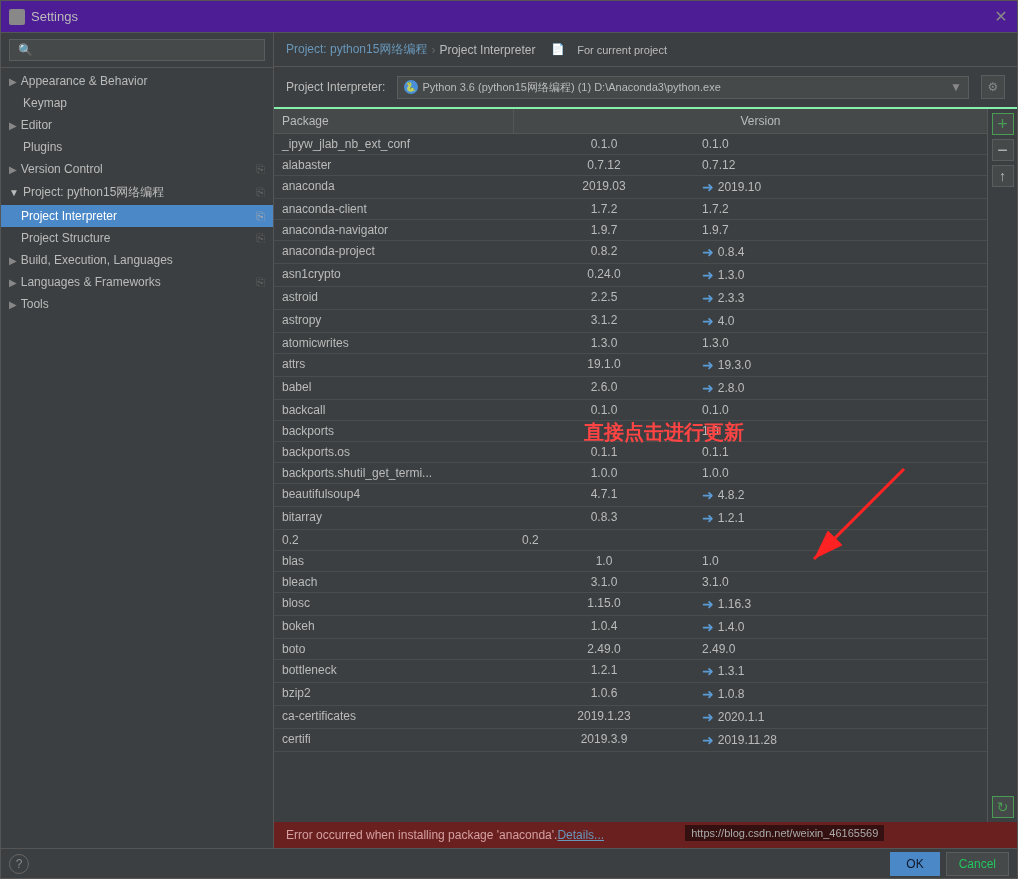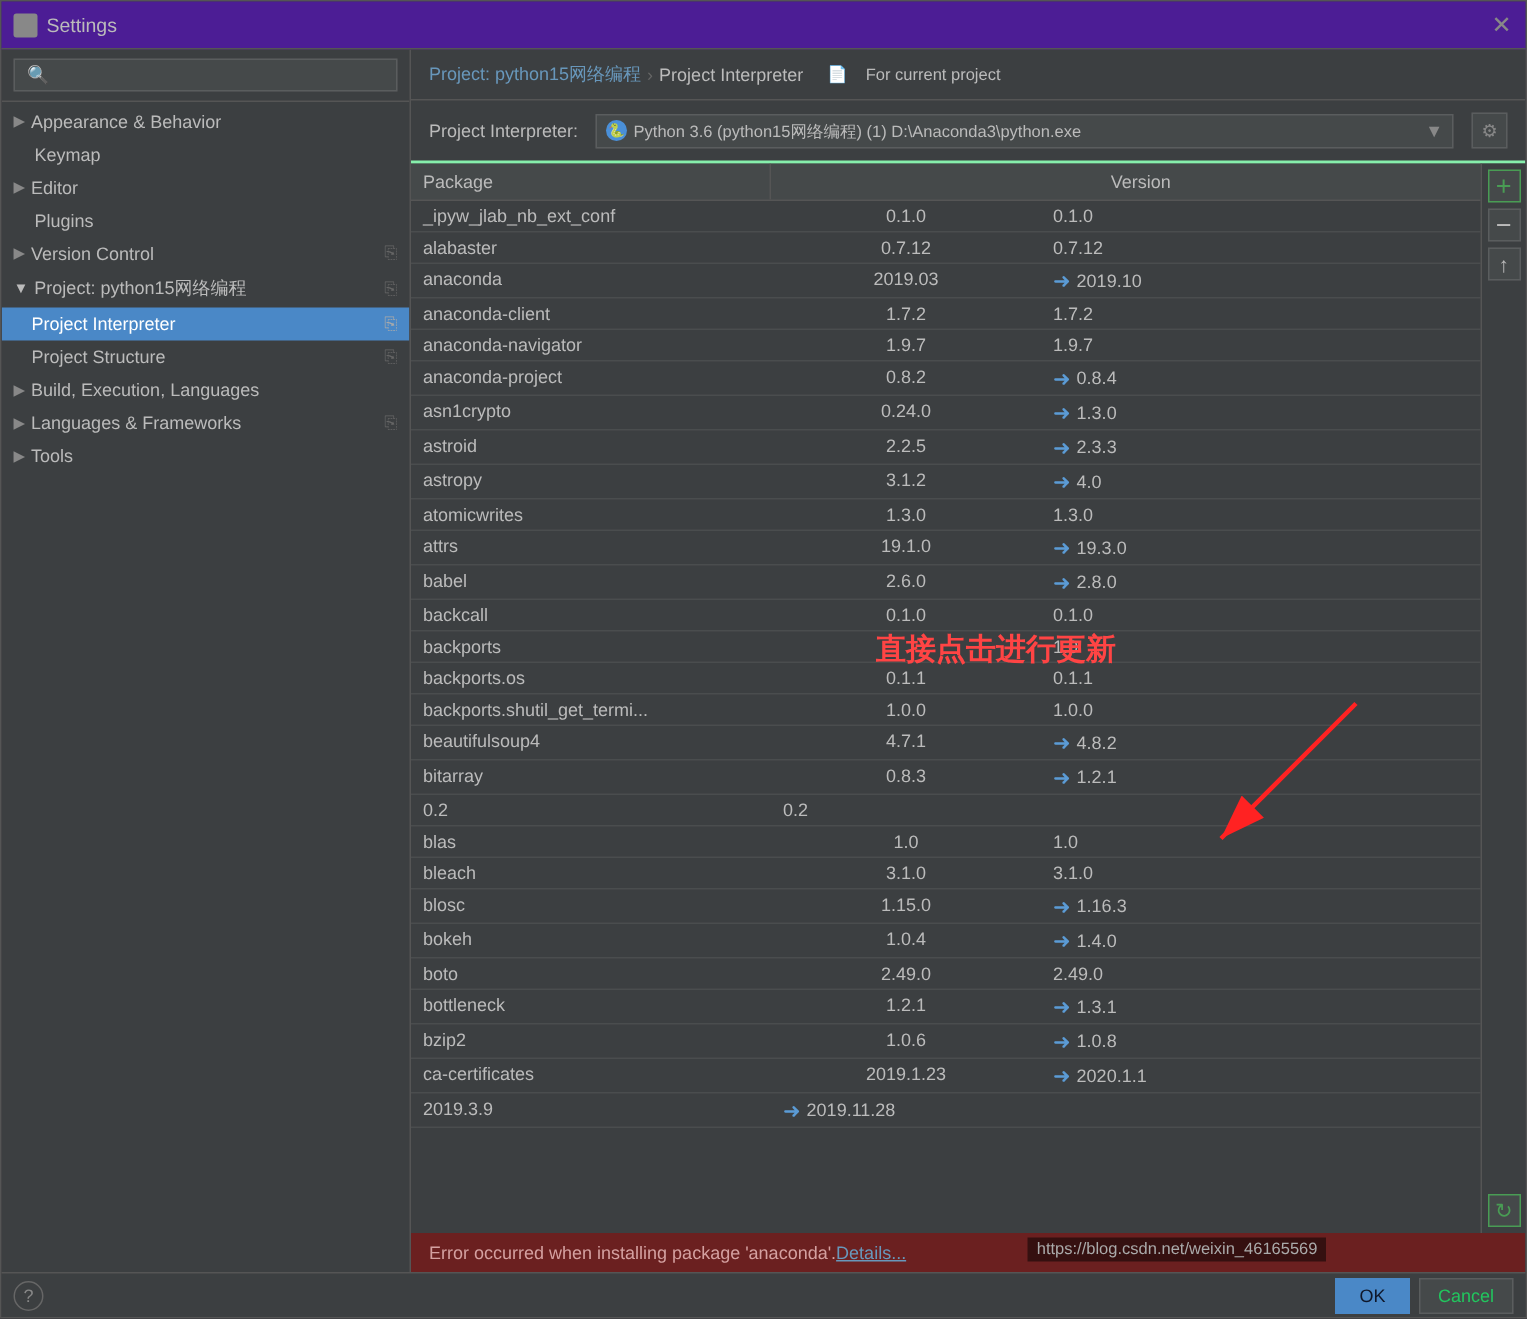--- a/index.html
+++ b/index.html
@@ -320,20 +320,21 @@
               <div class="td">bzip2</div>
               <div class="td">1.0.6</div>
               <div class="td"><span class="update-arrow">➜</span> 1.0.8</div>
             </div>
             <div class="table-row">
               <div class="td">ca-certificates</div>
               <div class="td">2019.1.23</div>
               <div class="td"><span class="update-arrow">➜</span> 2020.1.1</div>
             </div>
             <div class="table-row">
+              <div class="td">certifi</div>
               <div class="td">2019.3.9</div>
               <div class="td"><span class="update-arrow">➜</span> 2019.11.28</div>
             </div>
           </div>
 
         <div class="side-actions">
           <div class="action-btn" style="color:#499c54; border-color:#499c54; font-size:18px">+</div>
           <div class="action-btn" style="font-size:18px">−</div>
           <div class="action-btn" style="font-size:14px">↑</div>
           <div class="action-btn green" style="font-size:14px; margin-top: auto">↻</div>

